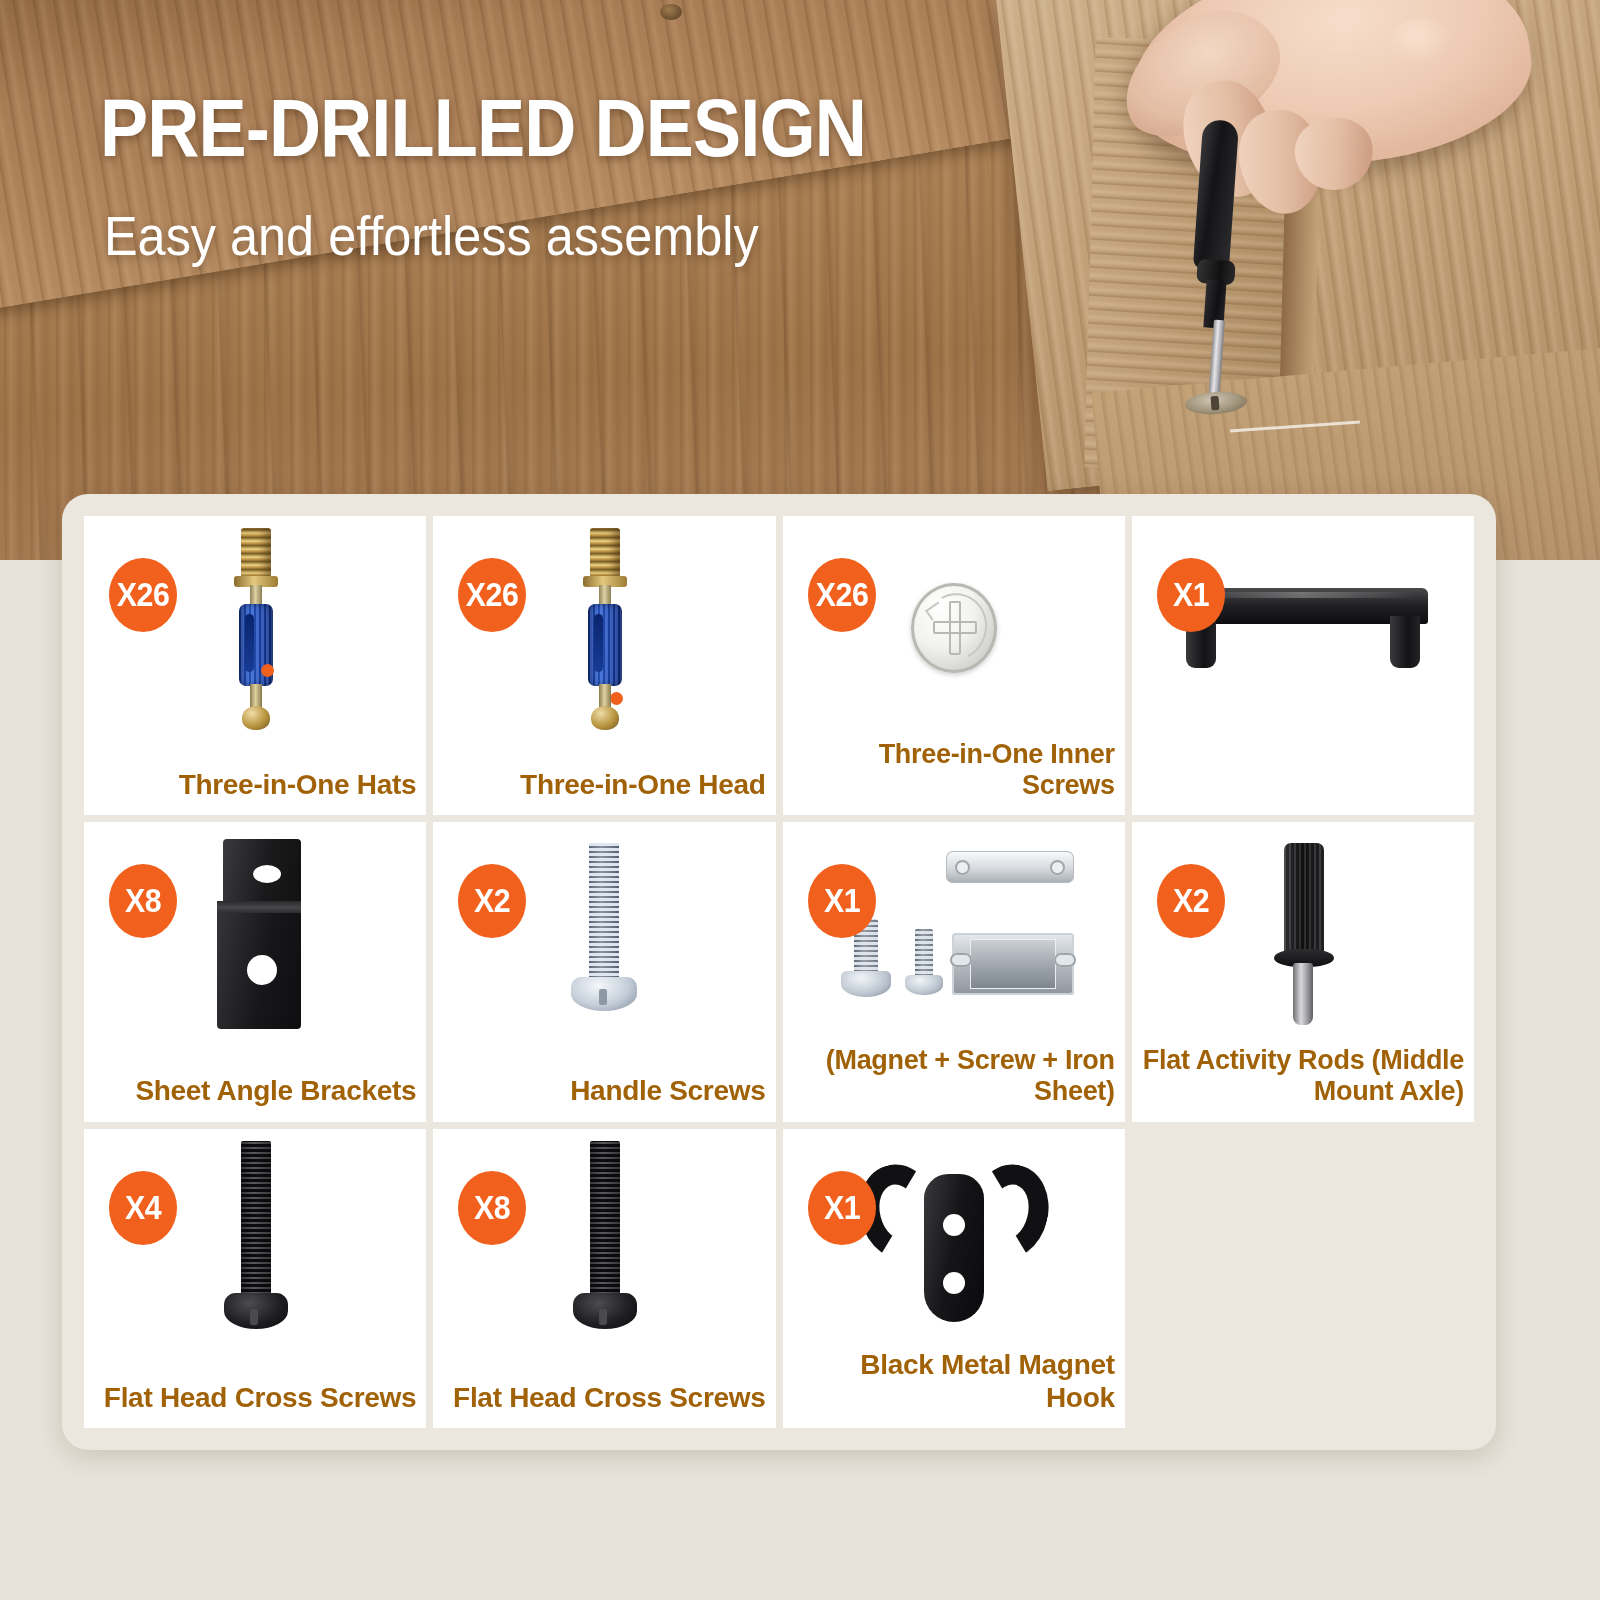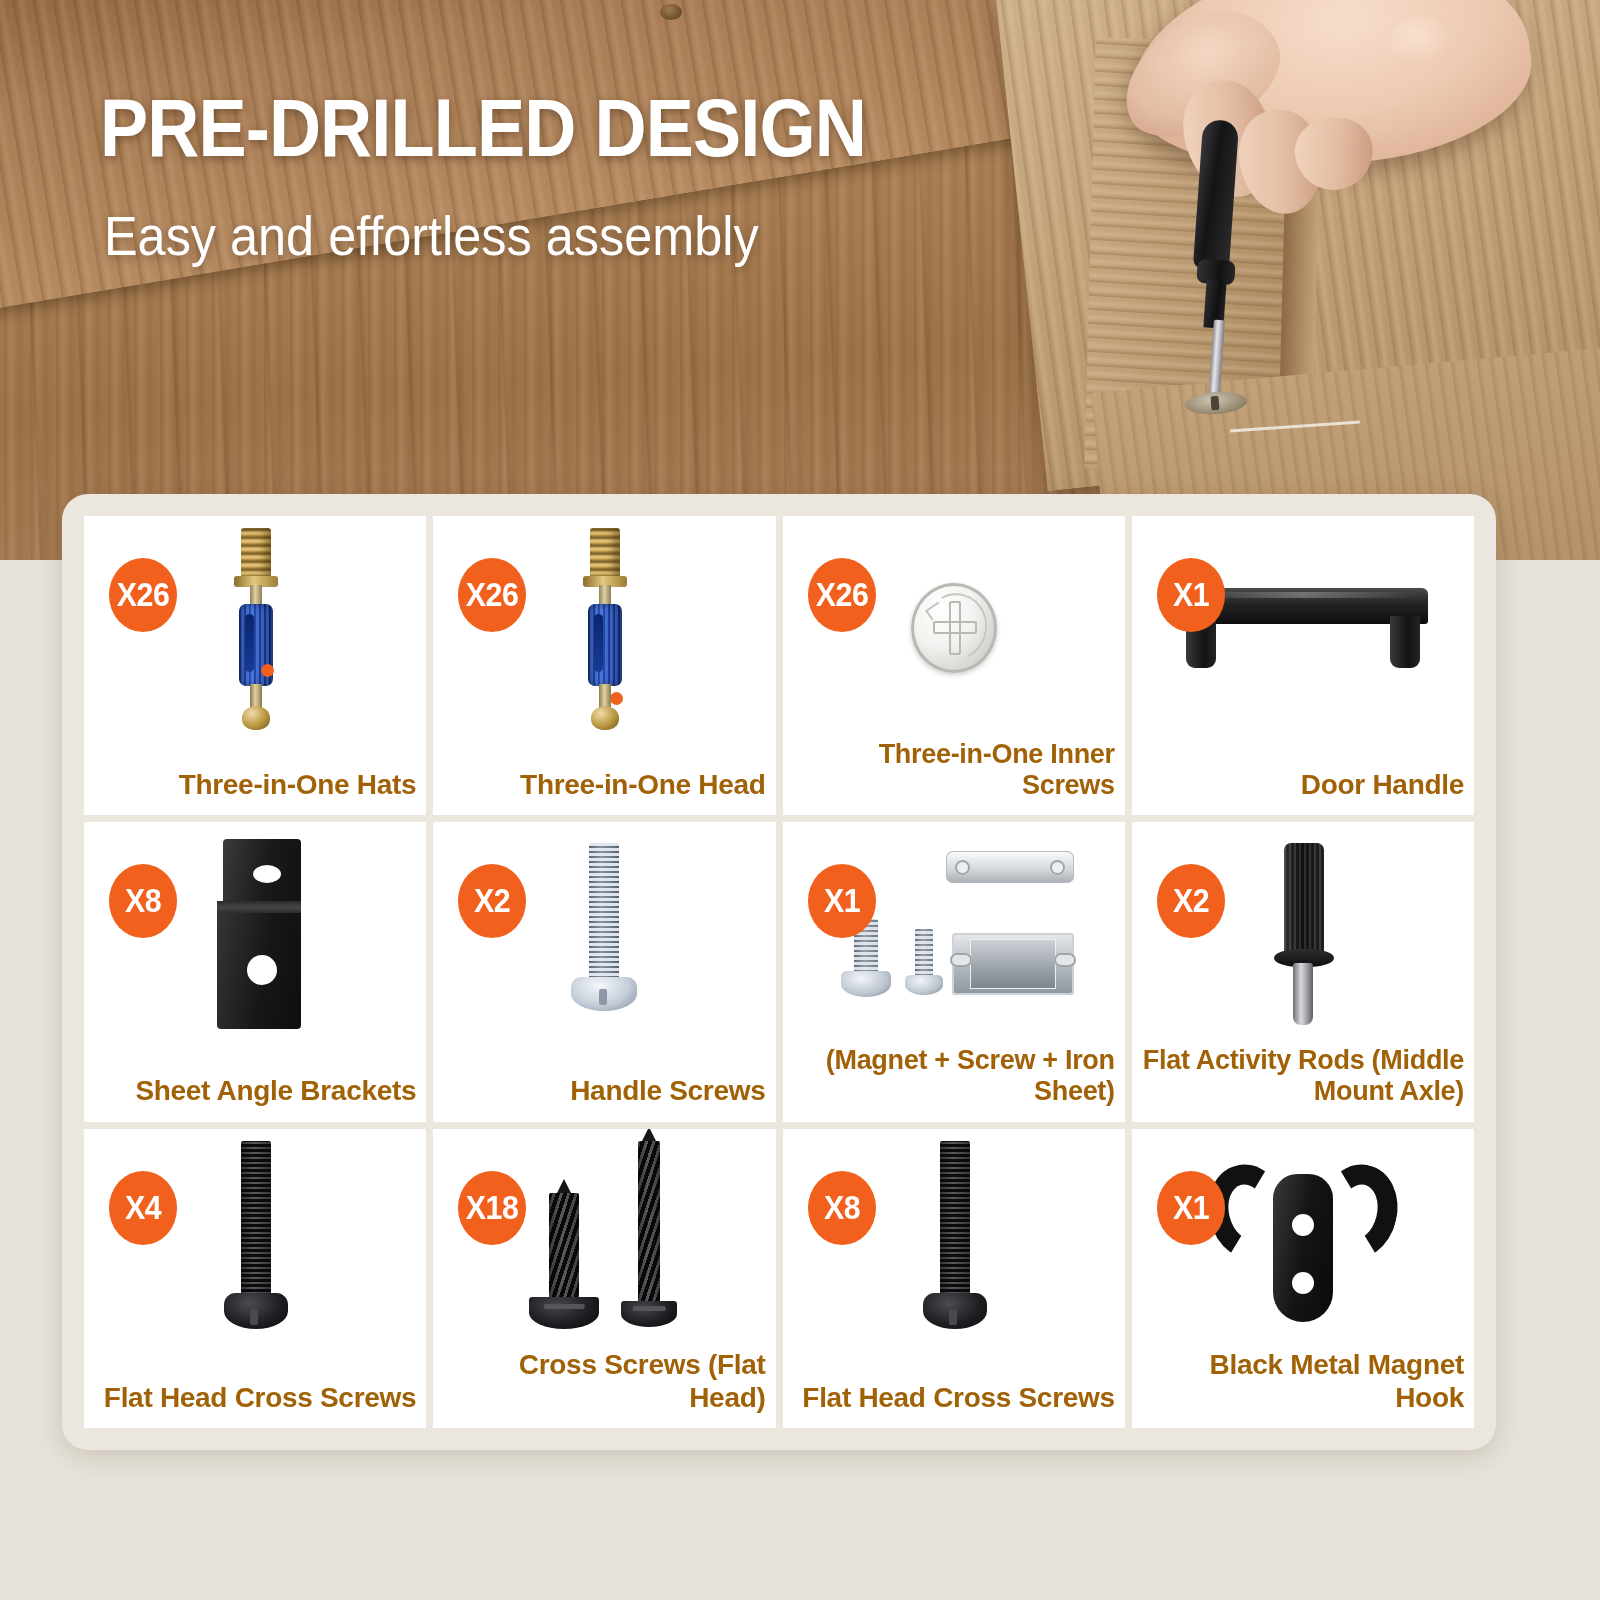--- a/index.html
+++ b/index.html
@@ -610,21 +610,20 @@
     <div class="cell">
       <div class="badge">X1</div>
       <div class="art">
         <div class="handlebar">
           <div class="bar"></div>
             <div class="gloss"></div>
           <div class="legL"></div>
             <div class="legR"></div>
         </div>
       </div>
-      <div class="caption">Door Handle</div>
     </div>
 
     <div class="cell">
       <div class="badge">X8</div>
       <div class="art">
         <div class="bracket">
           <div class="top"></div>
             <div class="bend"></div>
             <div class="bot"></div>
           <div class="h1"></div>
@@ -689,38 +688,20 @@
       <div class="art">
         <div class="mblack">
             <div class="thr"></div>
             <div class="head"></div>
             <div class="slot"></div>
           </div>
       </div>
       <div class="caption">Flat Head Cross Screws</div>
     </div>
 
-    <div class="cell">
-      <div class="badge">X18</div>
-      <div class="art">
-        <div class="wpair">
-          <div class="wscrew short">
-              <div class="tip"></div>
-              <div class="sh"></div>
-              <div class="hd"></div>
-            </div>
-          <div class="wscrew long">
-              <div class="tip"></div>
-              <div class="sh"></div>
-              <div class="hd"></div>
-            </div>
-        </div>
-      </div>
-      <div class="caption">Cross Screws (Flat Head)</div>
-    </div>
 
     <div class="cell">
       <div class="badge">X8</div>
       <div class="art">
         <div class="mblack">
             <div class="thr"></div>
             <div class="head"></div>
             <div class="slot"></div>
           </div>
       </div>

